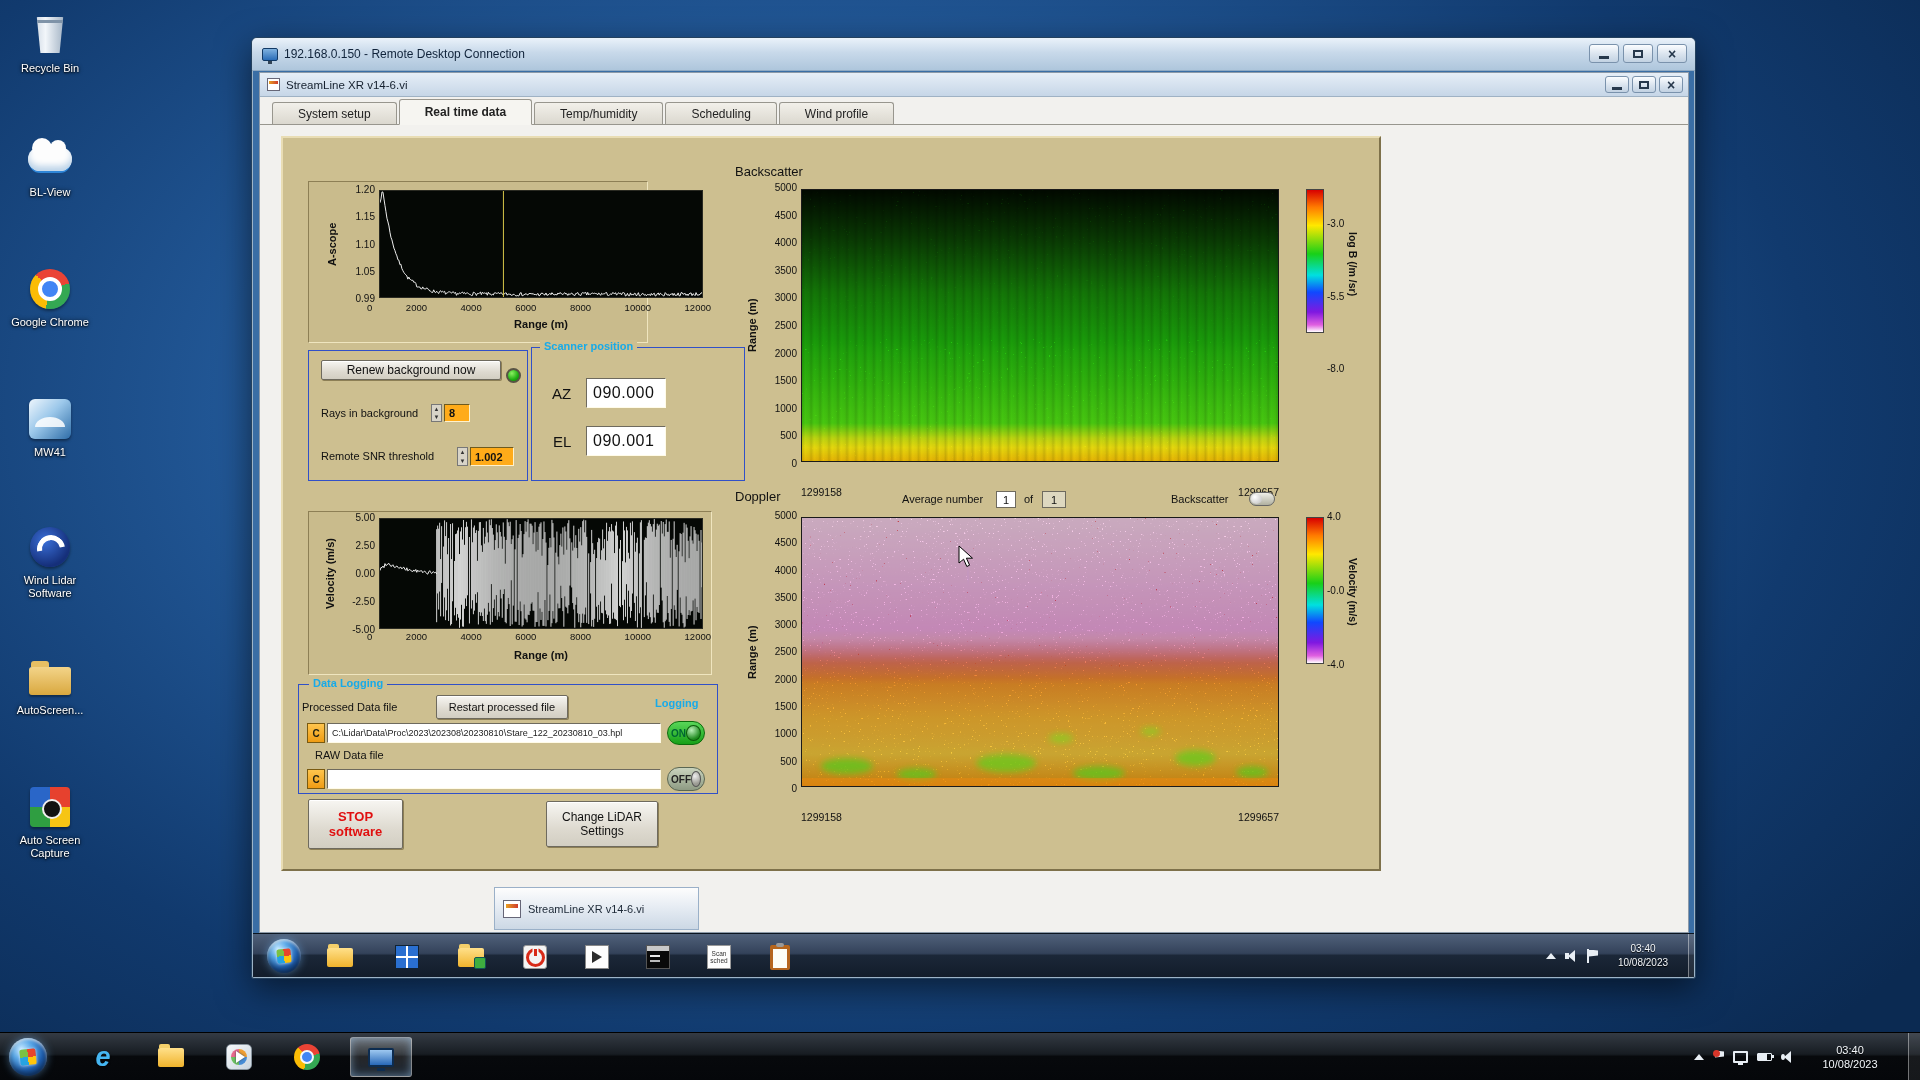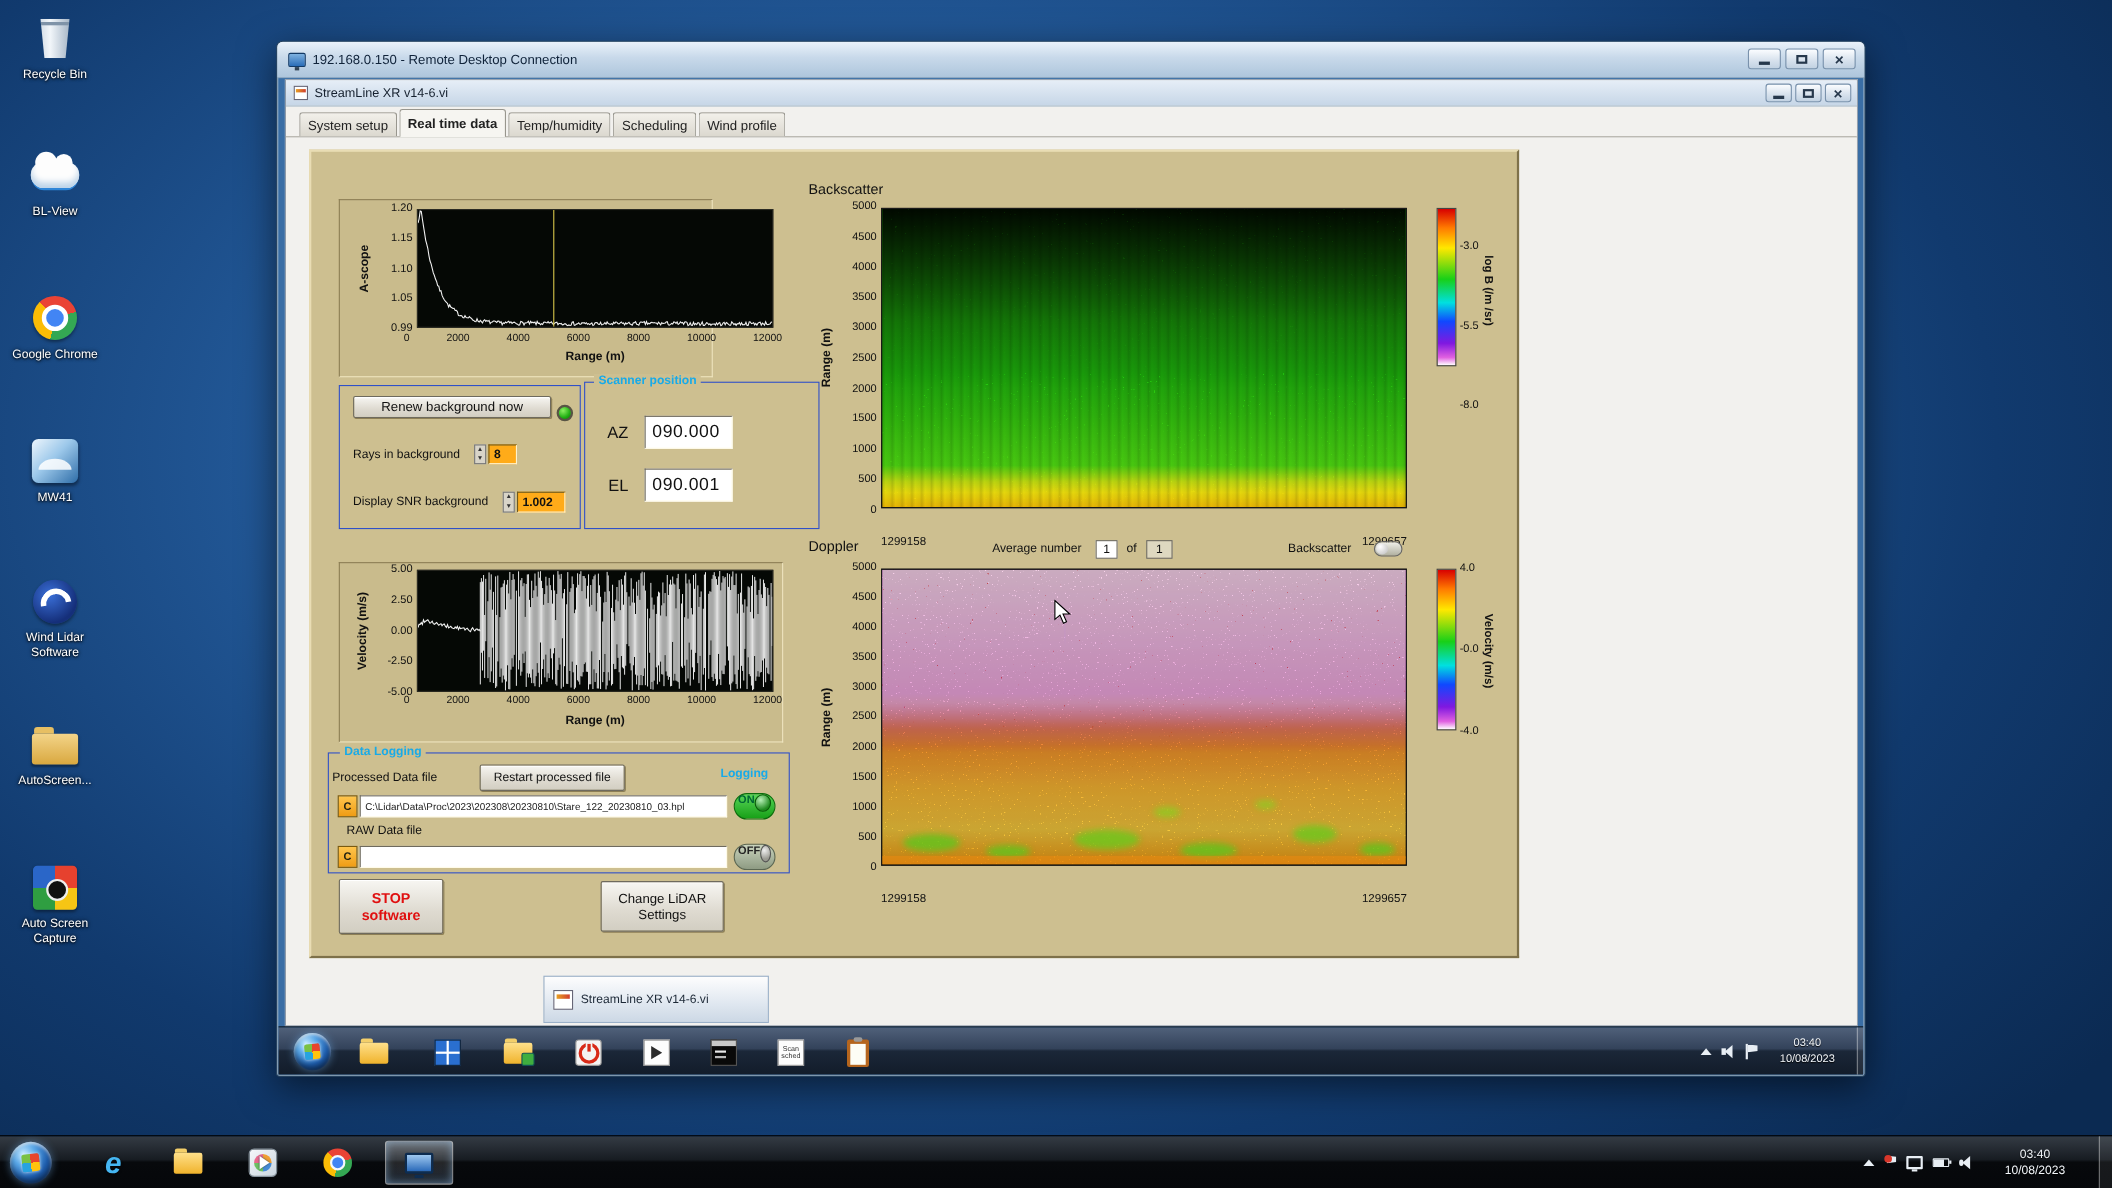--- a/index.html
+++ b/index.html
@@ -44,21 +44,21 @@
 
   
   .vi-win{position:absolute;left:6px;right:5px;top:1px;bottom:44px;background:#f2f1ee;border:1px solid #8d9aa8;}
   .vi-tb{position:absolute;left:0;right:0;top:0;height:24px;background:linear-gradient(#e6eef7,#c6d6e7);border-bottom:1px solid #9fb2c4;display:flex;align-items:center;}
   .vi-ico{width:13px;height:13px;margin:0 6px 0 7px;background:#fff;border:1px solid #667;position:relative;}
   .vi-ico::after{content:'';position:absolute;left:1px;right:1px;top:2px;height:3px;background:linear-gradient(90deg,#e8a021,#cf3c2e);}
   .vi-title{font-size:11.5px;color:#15202e;}
   .vi-btns{position:absolute;right:5px;top:3px;display:flex;gap:3px;}
   .vi-btns .wb{width:24px;height:17px;}
   .vi-tabs{position:absolute;left:0;right:0;top:24px;height:28px;background:#f2f1ee;border-bottom:1px solid #98968e;display:flex;align-items:flex-end;padding-left:12px;}
-  .tab{height:22px;padding:0 7px;margin-right:2px;font-size:12px;color:#222;background:linear-gradient(#f2f0ea,#dbd8cf);
+  .tab{height:22px;padding:0 25px;margin-right:2px;font-size:12px;color:#222;background:linear-gradient(#f2f0ea,#dbd8cf);
     border:1px solid #98968e;border-bottom:none;border-radius:3px 3px 0 0;display:flex;align-items:center;cursor:pointer;}
   .tab.active{height:26px;background:#f6f5f1;font-weight:bold;margin-bottom:-1px;border-bottom:1px solid #f6f5f1;}
   .vi-body{position:absolute;left:0;right:0;top:52px;bottom:0;background:#f2f1ee;}
 
   
   .tan{position:absolute;left:21px;top:11px;width:1100px;height:735px;background:#cdbf90;
     border:2px solid;border-color:#e9ddb4 #7e714a #7e714a #e9ddb4;}
   .pframe{position:absolute;background:#c9bb8c;border:1px solid;border-color:#8d7f55 #efe5bf #efe5bf #8d7f55;}
   .plot{position:absolute;background:#050805;border:1px solid #2a2a22;}
   .plot svg{display:block;width:100%;height:100%;}
@@ -72,21 +72,21 @@
     box-shadow:inset 0 1px 0 #fff,1px 1px 0 #8d7f55;display:flex;align-items:center;justify-content:center;font-size:12px;color:#111;cursor:pointer;text-align:center;}
   .group{position:absolute;border:1px solid #3050c8;}
   .gtitle{position:absolute;top:-8px;background:#cdbf90;padding:0 4px;font-size:11px;font-weight:bold;color:#18aae8;white-space:nowrap;}
   .lbl{position:absolute;font-size:11px;font-weight:normal;color:#111;white-space:nowrap;}
   .num-o{position:absolute;background:#ffab19;border:1px solid;border-color:#6e5a1e #fff2cc #fff2cc #6e5a1e;font-size:11px;font-weight:bold;color:#111;display:flex;align-items:center;padding-left:4px;}
   .spin{position:absolute;width:11px;background:#d8d4c8;border:1px solid #777;display:flex;flex-direction:column;}
   .spin span{flex:1;font-size:6px;line-height:8px;text-align:center;color:#333;cursor:pointer;}
   .field-w{position:absolute;background:#fff;border:1px solid;border-color:#6e6a5e #fffbe8 #fffbe8 #6e6a5e;color:#111;display:flex;align-items:center;}
   .big-num{font-size:16px;padding-left:6px;letter-spacing:.5px;}
   .led{position:absolute;border-radius:50%;background:radial-gradient(circle at 35% 30%,#8af060,#1fae12 60%,#0a7a06);border:2px solid #585444;}
-  .sw{position:absolute;border-radius:12px;display:flex;justify-content:space-between;padding:0 3px;cursor:pointer;}
+  .sw{position:absolute;border-radius:12px;display:flex;align-items:center;justify-content:space-between;padding:0 3px;cursor:pointer;}
   .sw .swt{font-size:10px;font-weight:bold;}
   .sw .knob{width:16px;height:16px;border-radius:50%;}
   .sw.on{background:linear-gradient(#59d659,#17a017);border:1px solid #0c6c0c;}
   .sw.on .swt{color:#063;}
   .sw.on .knob{background:radial-gradient(circle at 35% 30%,#b8f0b8,#1e8a1e 70%);border:1px solid #0a5a0a;}
   .sw.off{background:linear-gradient(#c9d3bd,#8e9b83);border:1px solid #5a6652;}
   .sw.off .swt{color:#222;}
   .sw.off .knob{background:radial-gradient(circle at 35% 30%,#eee,#9a9a92 70%);border:1px solid #555;}
   .drive{position:absolute;width:18px;height:20px;background:linear-gradient(#ffc54d,#ef9c14);border:1px solid #7a5a10;font-size:10px;font-weight:bold;color:#221;display:flex;align-items:center;justify-content:center;cursor:pointer;}
   .pathf{position:absolute;height:20px;background:#fff;border:1px solid;border-color:#6e6a5e #fffbe8 #fffbe8 #6e6a5e;font-size:9px;color:#222;display:flex;align-items:center;padding-left:4px;overflow:hidden;white-space:nowrap;cursor:text;}
@@ -279,21 +279,21 @@
 
             <div class="group" style="left:25px;top:212px;width:220px;height:131px;">
               <div class="lv-btn" style="left:12px;top:9px;width:180px;height:20px;">Renew background now</div>
               <div class="led" style="left:197px;top:17px;width:15px;height:15px;"></div>
               <div class="lbl" style="left:12px;top:56px;">Rays in background</div>
               <div class="spin" style="left:122px;top:53px;height:18px;">
                   <span>▲</span>
                   <span>▼</span>
                 </div>
               <div class="num-o" style="left:135px;top:53px;width:26px;height:18px;">8</div>
-              <div class="lbl" style="left:12px;top:99px;">Display SNR background</div>
+              <div class="lbl" style="left:12px;top:99px;">Remote SNR threshold</div>
               <div class="spin" style="left:148px;top:96px;height:19px;">
                   <span>▲</span>
                   <span>▼</span>
                 </div>
               <div class="num-o" style="left:161px;top:96px;width:44px;height:19px;">1.002</div>
             </div>
 
             <div class="group" style="left:248px;top:209px;width:214px;height:134px;">
               <div class="gtitle" style="left:8px;">Scanner position</div>
               <div class="lbl" style="left:20px;top:37px;font-size:15px;">AZ</div>

